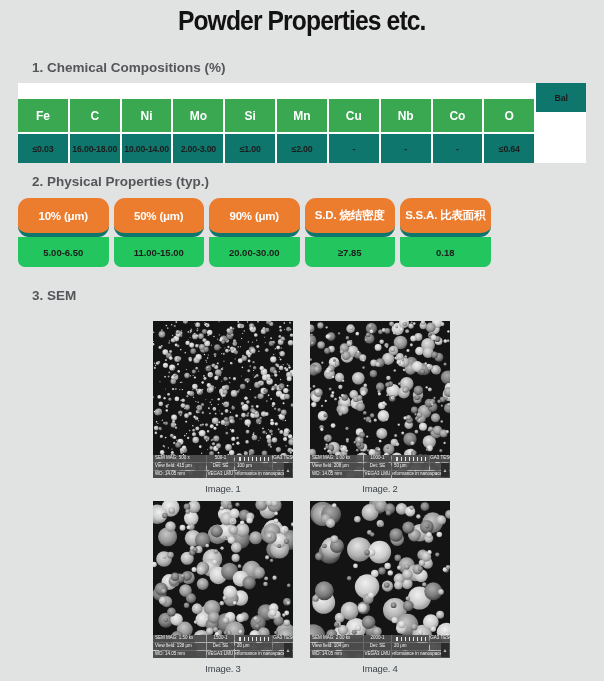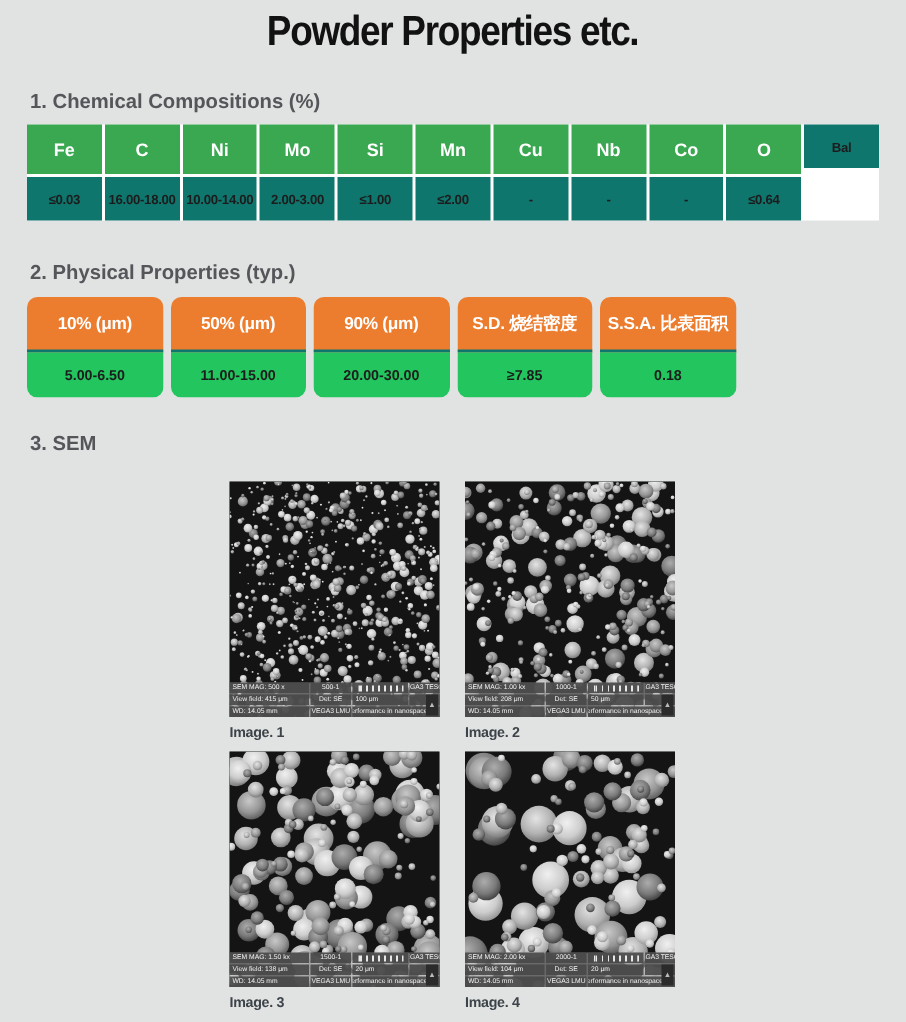--- a/index.html
+++ b/index.html
@@ -6,50 +6,50 @@
   .page{
     position:relative;width:604px;height:681px;overflow:hidden;
     background:#e1e2e2;font-family:"Liberation Sans",sans-serif;
   }
   .title{
     position:absolute;top:5px;left:0;width:604px;text-align:center;
     font-size:28px;font-weight:bold;color:#121212;letter-spacing:-1px;
   }
   .title span{display:inline-block;transform:scaleX(.88);transform-origin:center;}
   .sec-heading{
-    position:absolute;left:20px;font-size:13.5px;font-weight:bold;color:#55565a;
+    position:absolute;left:32px;font-size:13.5px;font-weight:bold;color:#55565a;
   }
   #sec1{top:60px}
   #sec2{top:174px}
   #sec3{top:288px}
 
   
   .t1{
     position:absolute;left:18px;top:83px;width:568px;
     display:grid;grid-template-columns:repeat(11,1fr);gap:2px;background:#ffffff;
   }
   .t1 .h{
     background:#3aa850;color:#fff;font-weight:bold;font-size:12px;height:33px;
-    display:flex;align-items:center;justify-content:center;
+    display:flex;align-items:center;justify-content:center;margin-top:16px;
   }
   .t1 .v{
     background:#0f766e;color:#1c1c1c;font-weight:bold;font-size:8.8px;height:29px;
     display:flex;align-items:center;justify-content:center;letter-spacing:-0.2px;white-space:nowrap;
   }
 
   
   .t2{
     position:absolute;left:18px;top:198px;width:568px;
     display:grid;grid-template-columns:repeat(6,1fr);column-gap:5px;
   }
   .t2 .col2{border-radius:7px;overflow:hidden;display:flex;flex-direction:column;}
   .t2 .h{
     background:#ec7d2f;color:#fff;font-weight:bold;font-size:11.5px;height:35px;
-    display:flex;align-items:center;justify-content:center;border-bottom:2px solid #0f766e;
-    white-space:nowrap;letter-spacing:-0.2px;
+    display:flex;align-items:center;justify-content:center;border-bottom:4px solid #0f766e;
+    white-space:nowrap;letter-spacing:-0.2px;border-radius:11px;
   }
   .t2 .v{
     background:#22c55e;color:#1c1c1c;font-weight:bold;font-size:9.5px;height:30px;
     display:flex;align-items:center;justify-content:center;
   }
 
   
   .sem{position:absolute;width:140px;}
   #sem1{left:153px;top:321px}
   #sem2{left:310px;top:321px}
@@ -73,21 +73,21 @@
     width:28px;height:4px;margin:0 auto;
     background:repeating-linear-gradient(90deg,#e8e8e8 0 1px,transparent 1px 4px);
     border-left:1px solid #e8e8e8;border-right:1px solid #e8e8e8;
   }
   .logo{
     position:absolute;right:1px;bottom:1px;width:8px;height:14px;background:#2b2b2b;
     z-index:3;display:flex;align-items:center;justify-content:center;
     color:#bbb;font-size:5px;
   }
   .caption{
-    margin-top:5px;font-size:9.5px;font-weight:bold;color:#3d4449;letter-spacing:-0.2px;
+    margin-top:5px;font-size:9.5px;font-weight:normal;color:#3d4449;letter-spacing:-0.2px;text-align:center;
   }
 </style>
 </head>
 <body>
 
 <div class="page">
 
   <div class="title">
     <span>Powder Properties etc.</span>
   </div>

